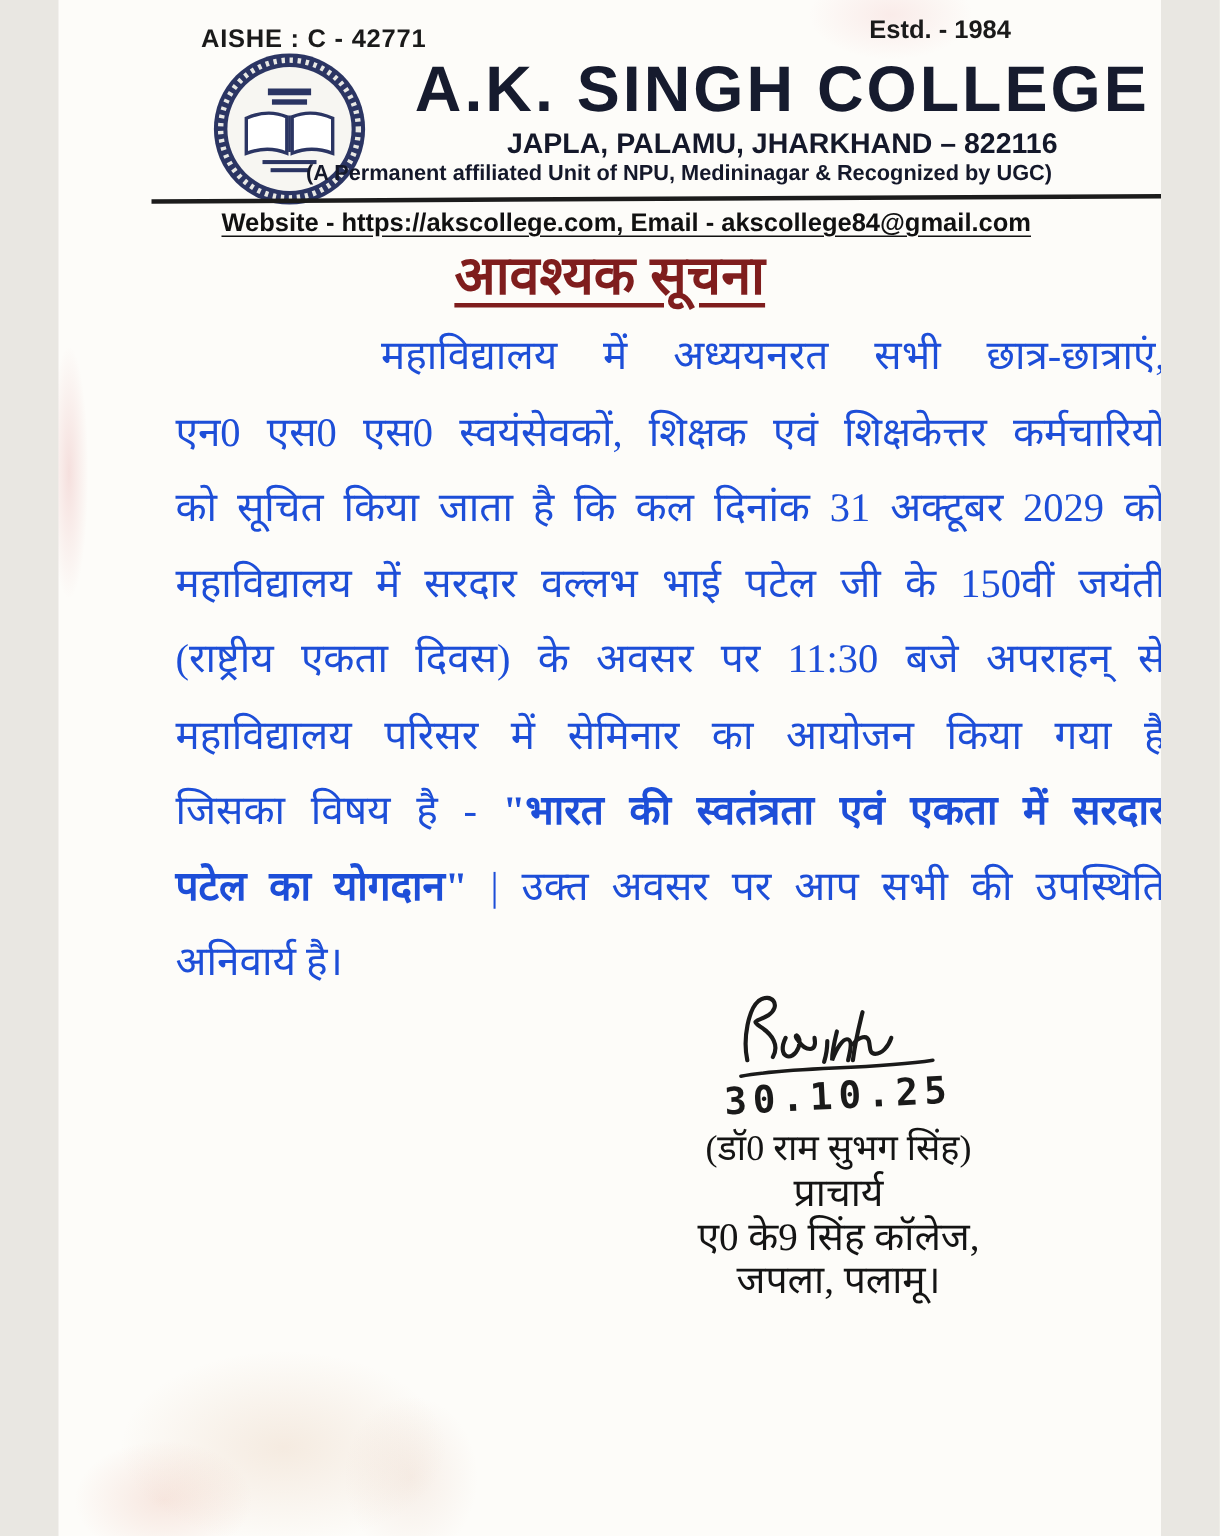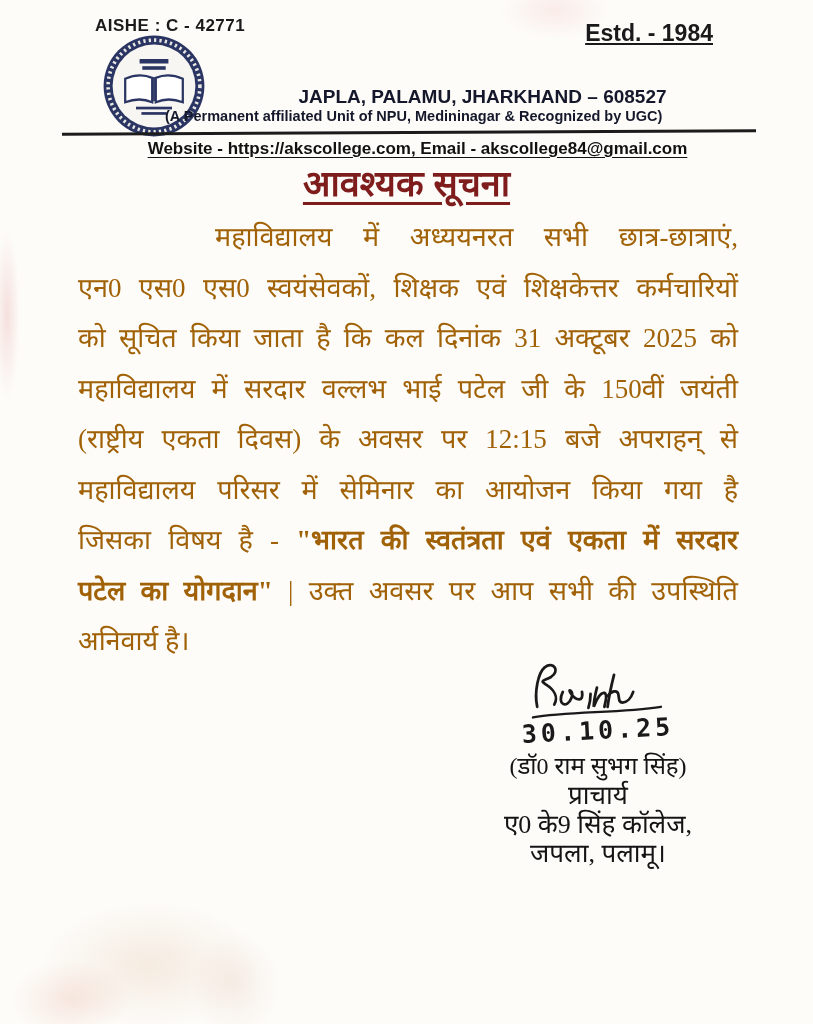--- a/index.html
+++ b/index.html
@@ -1,35 +1,35 @@
 <!DOCTYPE html>
 <html><head>
 <meta charset="utf-8">
 <style>
   html,body{margin:0;padding:0;background:#e9e7e2;}
   .page{
     position:relative;
-    width:813px;height:1024px;
+    width:735px;height:1024px;
     margin:0 auto;
     background:#fdfcf9;
     overflow:hidden;
     font-family:"Liberation Sans","DejaVu Sans",sans-serif;
     color:#1a1a1a;
   }
   
   .stain{position:absolute;border-radius:50%;pointer-events:none;}
   .stain.s1{left:40px;top:900px;width:220px;height:130px;background:radial-gradient(ellipse at center,rgba(208,156,112,0.18),rgba(208,156,112,0) 70%);}
   .stain.s2{left:10px;top:960px;width:120px;height:80px;background:radial-gradient(ellipse at center,rgba(216,120,90,0.16),rgba(216,120,90,0) 70%);}
   .stain.s3{left:-6px;top:230px;width:26px;height:170px;background:radial-gradient(ellipse at center,rgba(225,150,150,0.28),rgba(225,150,150,0) 70%);}
   .stain.s4{left:500px;top:-20px;width:110px;height:60px;background:radial-gradient(ellipse at center,rgba(235,160,160,0.18),rgba(235,160,160,0) 70%);}
   .stain.s5{left:190px;top:930px;width:90px;height:110px;background:radial-gradient(ellipse at center,rgba(205,150,120,0.14),rgba(205,150,120,0) 70%);}
 
   
   .aishe{position:absolute;left:95px;top:16px;font-size:17px;font-weight:bold;letter-spacing:0.5px;}
-  .estd{position:absolute;right:100px;top:20px;font-size:23px;font-weight:bold;text-decoration:underline;}
+  .estd{position:absolute;right:100px;top:10px;font-size:17px;font-weight:bold;}
   .seal{position:absolute;left:100px;top:32px;width:108px;height:108px;}
   .college-name{
     position:absolute;left:210px;top:36px;width:545px;
     text-align:center;font-size:43px;font-weight:bold;
     letter-spacing:2px;color:#161b2e;white-space:nowrap;
   }
   .address{position:absolute;left:210px;top:86px;width:545px;text-align:center;font-size:19px;font-weight:bold;color:#14182a;}
   .affiliation{position:absolute;left:165px;top:108px;width:630px;font-size:14.5px;font-weight:bold;color:#14182a;}
   .header-rule{position:absolute;left:62px;top:131px;width:694px;height:3px;background:#1c1c1c;transform:rotate(-0.3deg);}
   .website{
@@ -40,21 +40,21 @@
 
   
   .notice-title{
     position:absolute;left:0;top:158px;width:100%;
     text-align:center;font-size:36px;font-weight:bold;
     color:#7f1d1d;
   }
   .notice-title span{text-decoration:underline;text-decoration-thickness:3px;text-underline-offset:6px;}
   .notice-body{
     position:absolute;left:78px;top:212px;width:660px;
-    font-size:27px;line-height:50.5px;color:#a16207;
+    font-size:27px;line-height:50.5px;color:#1d4ed8;
     font-family:"Liberation Serif","DejaVu Sans",serif;
   }
   .body-line{text-align:justify;text-align-last:justify;}
   .body-line.indent{text-indent:137px;}
   .body-line.no-justify{text-align:left;text-align-last:left;}
   .body-line .bold{font-weight:bold;}
 
   
   .sig-block{position:absolute;right:70px;top:662px;width:290px;text-align:center;}
   .sig-scribble{display:block;margin:0 auto;width:150px;height:64px;}
@@ -86,35 +86,36 @@
     <circle cx="60" cy="60" r="51" fill="none" stroke="#e8e8e4" stroke-width="4" stroke-dasharray="2.5 3.5"></circle>
     <rect x="44" y="30" width="32" height="5" fill="#2b3563"></rect>
     <rect x="47" y="38" width="26" height="4" fill="#2b3563"></rect>
     <path d="M28 52 Q44 45 58 51 L58 78 Q44 72 28 78 Z" fill="#ffffff" stroke="#2b3563" stroke-width="2.5"></path>
     <path d="M92 52 Q76 45 62 51 L62 78 Q76 72 92 78 Z" fill="#ffffff" stroke="#2b3563" stroke-width="2.5"></path>
     <line x1="60" y1="50" x2="60" y2="77" stroke="#2b3563" stroke-width="2"></line>
     <rect x="40" y="83" width="40" height="3" fill="#2b3563"></rect>
     <rect x="46" y="89" width="28" height="3" fill="#2b3563"></rect>
   </svg>
 
-  <div class="address">JAPLA, PALAMU, JHARKHAND – 608527</div>
+  <div class="college-name">A.K. SINGH COLLEGE</div>
+  <div class="address">JAPLA, PALAMU, JHARKHAND – 822116</div>
   <div class="affiliation">(A Permanent affiliated Unit of NPU, Medininagar &amp; Recognized by UGC)</div>
   <div class="header-rule"></div>
   <div class="website">Website - https://akscollege.com, Email - akscollege84@gmail.com</div>
 
   <div class="notice-title">
     <span>आवश्यक सूचना</span>
   </div>
 
   <div class="notice-body">
       <div class="body-line indent"><span>महाविद्यालय में अध्ययनरत सभी छात्र-छात्राएं,</span></div>
       <div class="body-line"><span>एन0 एस0 एस0 स्वयंसेवकों, शिक्षक एवं शिक्षकेत्तर कर्मचारियों</span></div>
-      <div class="body-line"><span>को सूचित किया जाता है कि कल दिनांक 31 अक्टूबर 2025 को</span></div>
+      <div class="body-line"><span>को सूचित किया जाता है कि कल दिनांक 31 अक्टूबर 2029 को</span></div>
       <div class="body-line"><span>महाविद्यालय में सरदार वल्लभ भाई पटेल जी के 150वीं जयंती</span></div>
-      <div class="body-line"><span>(राष्ट्रीय एकता दिवस) के अवसर पर 12:15 बजे अपराहन् से</span></div>
+      <div class="body-line"><span>(राष्ट्रीय एकता दिवस) के अवसर पर 11:30 बजे अपराहन् से</span></div>
       <div class="body-line"><span>महाविद्यालय परिसर में सेमिनार का आयोजन किया गया है</span></div>
       <div class="body-line"><span>जिसका विषय है - </span><span class="bold">"भारत की स्वतंत्रता एवं एकता में सरदार</span></div>
       <div class="body-line"><span class="bold">पटेल का योगदान"</span><span> | उक्त अवसर पर आप सभी की उपस्थिति</span></div>
       <div class="body-line no-justify"><span>अनिवार्य है।</span></div>
     </div>
 
   <div class="sig-block">
     <svg class="sig-scribble" viewBox="0 0 130 60">
       <g fill="none" stroke="#1a1a1a" stroke-width="2.6" stroke-linecap="round">
         <path d="M8 42 C5 28 9 10 15 5 C23 -1 30 8 21 14 C14 18 10 17 16 21 C24 26 28 33 24 40"></path>

